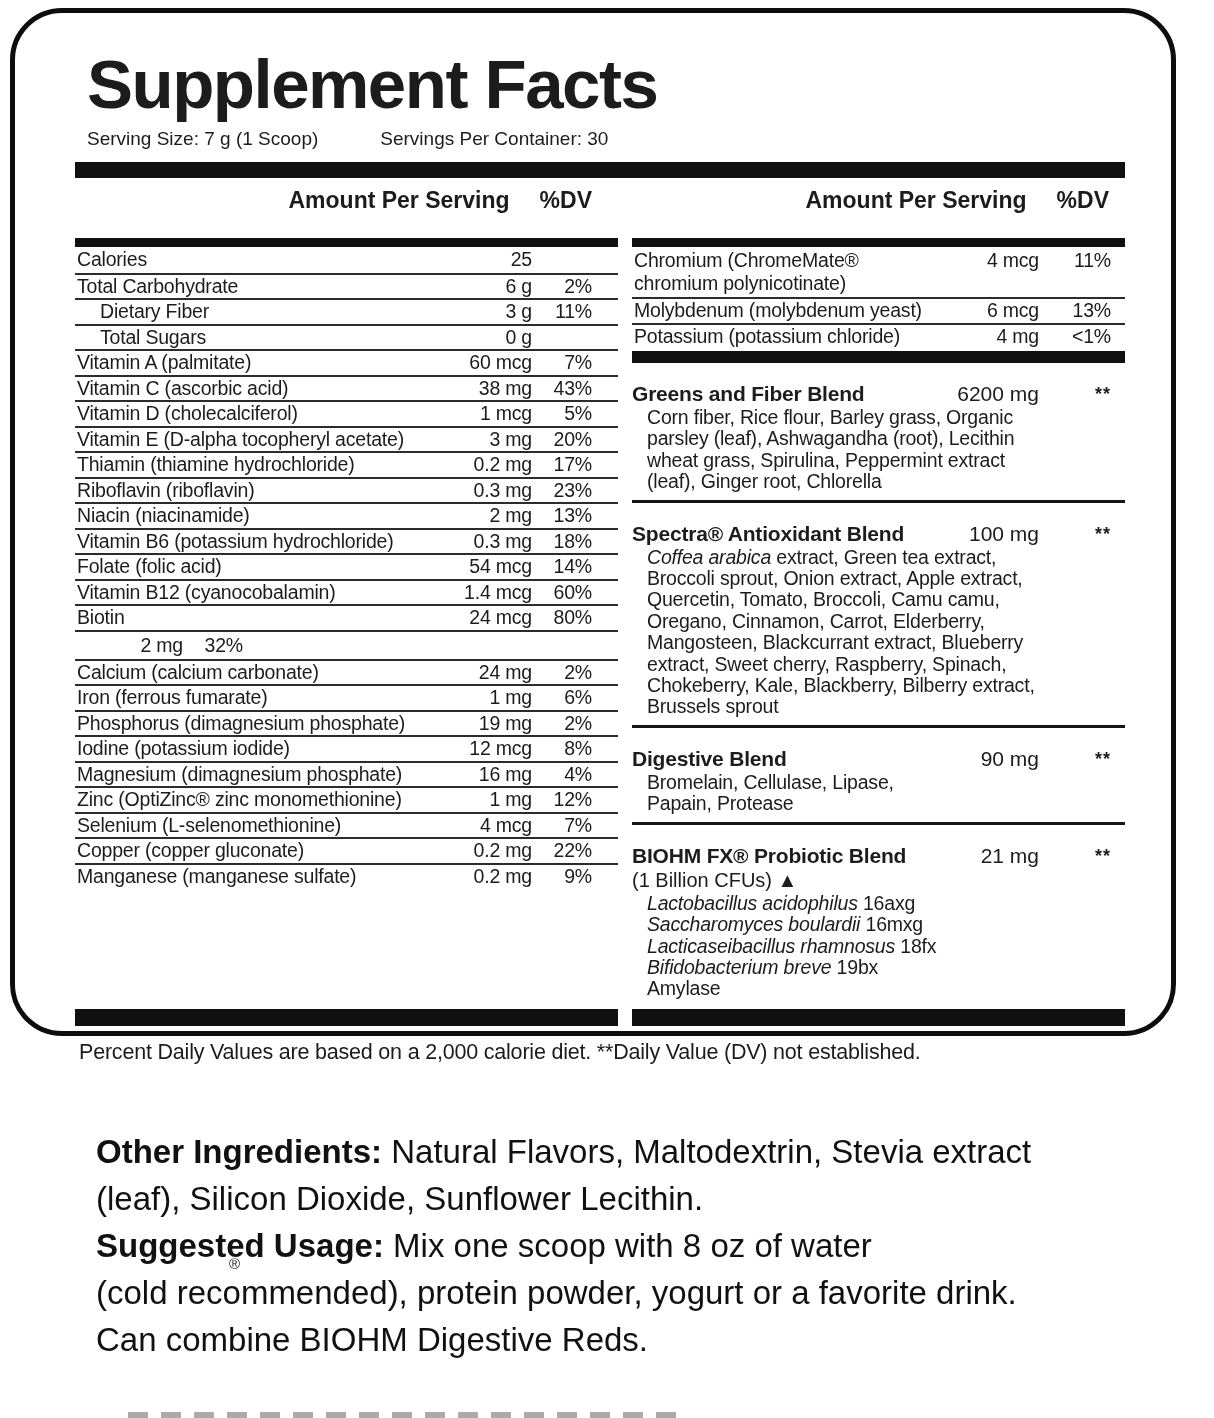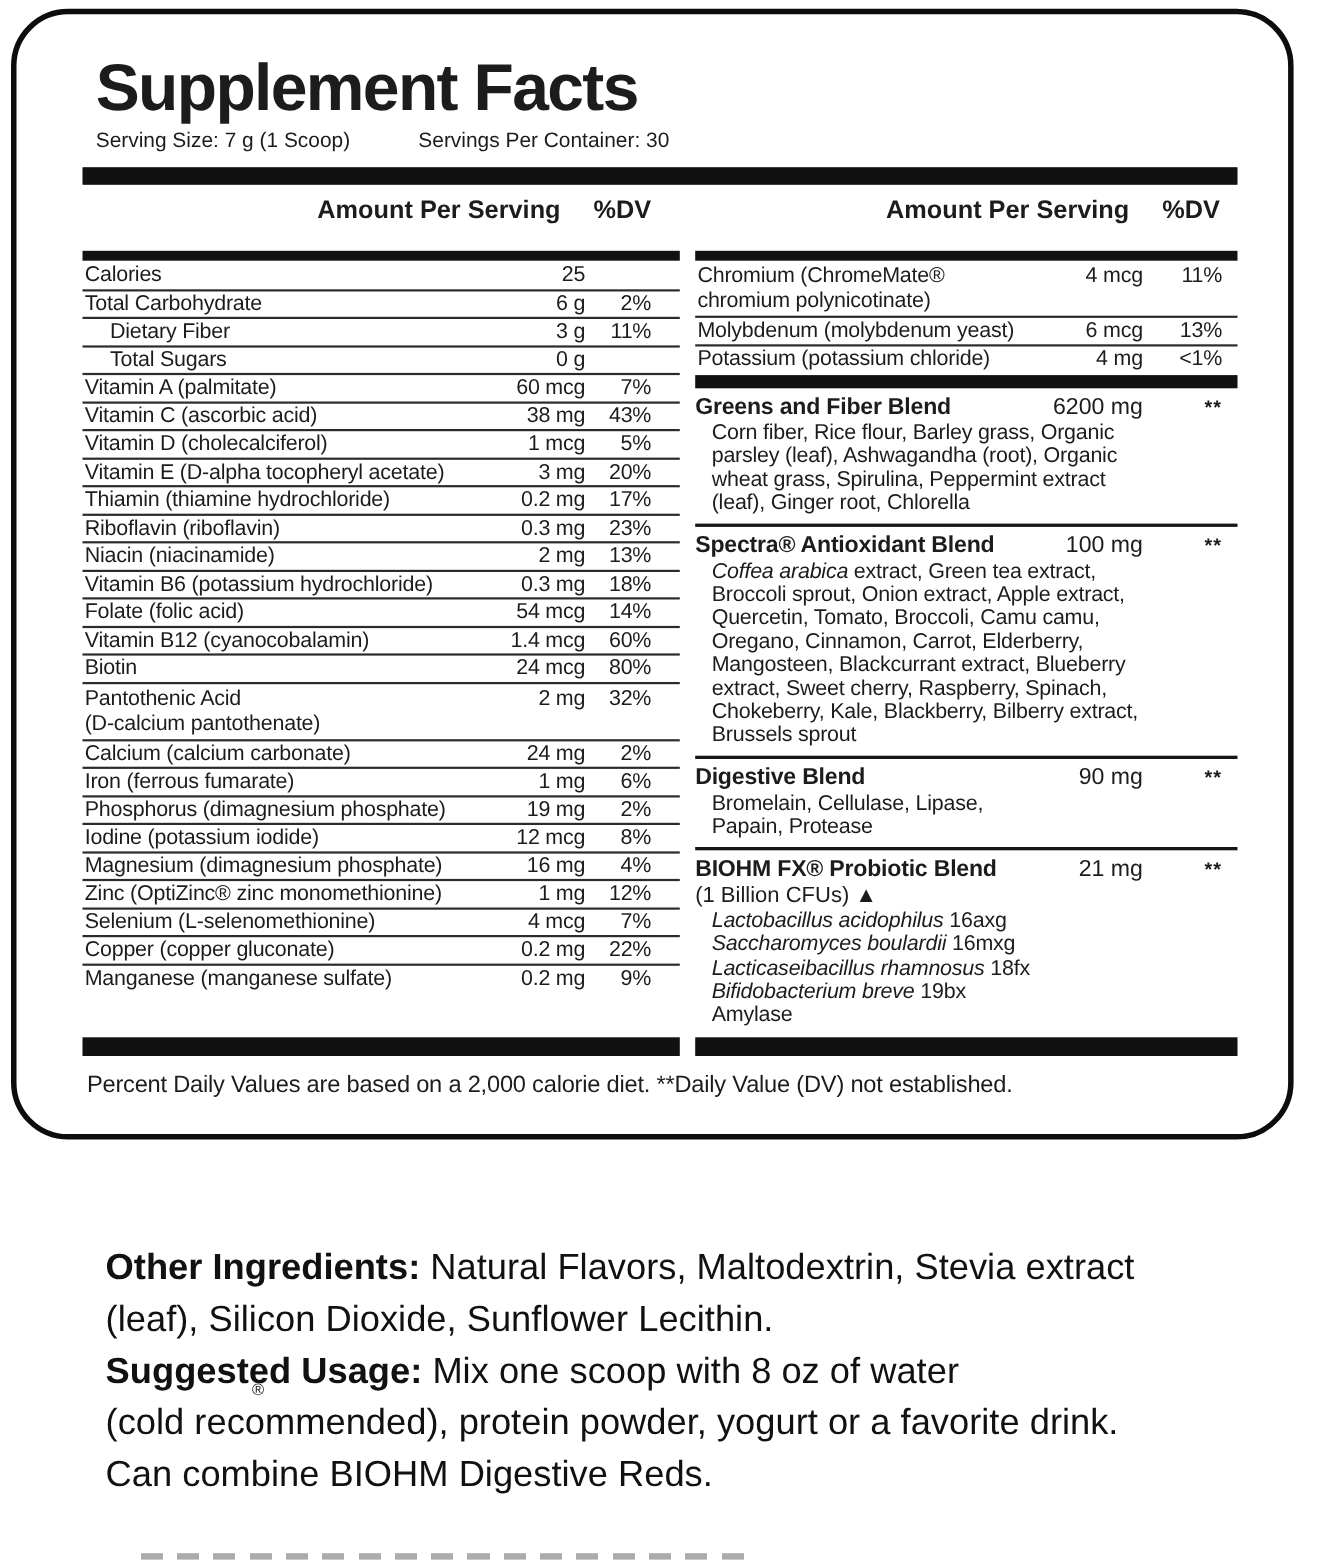--- a/index.html
+++ b/index.html
@@ -5,21 +5,21 @@
   html,body{margin:0;padding:0;}
   body{
     width:1214px;height:1418px;position:relative;background:#fff;
     font-family:"Liberation Sans",sans-serif;color:#1c1c1c;overflow:hidden;
   }
   .box{
     position:absolute;left:10px;top:8px;width:1166px;height:1028px;
     border:5px solid #0d0d0d;border-radius:52px;background:#fff;box-sizing:border-box;
   }
   .inner{padding:26px 46px 0 60px;}
-  .title{font-size:60px;font-weight:bold;letter-spacing:-1.5px;margin:6px 0 0 12px;}
+  .title{font-size:69px;font-weight:bold;letter-spacing:-1.5px;margin:6px 0 0 12px;}
   .serving{display:flex;gap:62px;font-size:19px;margin:4px 0 12px 12px;}
   .bar-full{height:16px;background:#111;}
   .cols{display:flex;gap:14px;align-items:stretch;}
   .col-left{width:543px;flex:none;}
   .col-right{flex:1;min-width:0;}
   .col-hdr{display:flex;justify-content:flex-end;align-items:baseline;gap:30px;
     font-weight:bold;font-size:23px;padding:9px 0 24px;}
   .col-hdr .hdr-dv{padding-right:26px;}
   .col-right .col-hdr .hdr-dv{padding-right:16px;}
   .hdr-bar{height:9px;background:#111;}
@@ -32,21 +32,21 @@
   .indent .nm{padding-left:25px;}
   .amt{width:108px;flex:none;text-align:right;white-space:nowrap;}
   .dv{width:60px;flex:none;text-align:right;padding-right:26px;white-space:nowrap;}
   .col-right .amt{width:100px;}
   .col-right .dv{width:72px;padding-right:14px;}
   .two{align-items:flex-start;padding:2px 0;}
   .two .nm span{display:block;}
   .two .amt,.two .dv{line-height:23px;}
   .bar-mid{height:12px;background:#111;margin:3px 0 0;}
   
-  .blend{padding:5px 0 7px;border-top:3px solid #161616;}
+  .blend{padding:19px 0 7px;border-top:3px solid #161616;}
   #right-blends .blend:first-child{border-top:none;}
   .blend-hdr{display:flex;align-items:flex-start;font-size:21px;line-height:24px;}
   .blend-name{flex:1;font-weight:bold;letter-spacing:-0.2px;}
   .b-amt{font-weight:normal;}
   .b-dv{font-weight:bold;font-size:18px;letter-spacing:1px;}
   .blend-sub{font-size:20px;line-height:24px;}
   .desc{padding:1px 6px 0 15px;font-size:19.5px;line-height:21.4px;letter-spacing:-0.2px;}
   .desc .it{font-style:italic;}
   .bars-bottom{display:flex;gap:14px;margin-top:2px;}
   .bars-bottom div{height:17px;background:#111;}
@@ -150,24 +150,20 @@
               <div class="nm"><span>Vitamin B12 (cyanocobalamin)</span></div>
               <div class="amt">1.4 mcg</div>
               <div class="dv">60%</div>
             </div>
             <div class="n-row">
               <div class="nm"><span>Biotin</span></div>
               <div class="amt">24 mcg</div>
               <div class="dv">80%</div>
             </div>
             <div class="n-row two">
-              <div class="nm">
-                <span>Pantothenic Acid</span>
-                <span class="nm2">(D-calcium pantothenate)</span>
-              </div>
               <div class="amt">2 mg</div>
               <div class="dv">32%</div>
             </div>
             <div class="n-row">
               <div class="nm"><span>Calcium (calcium carbonate)</span></div>
               <div class="amt">24 mg</div>
               <div class="dv">2%</div>
             </div>
             <div class="n-row">
               <div class="nm"><span>Iron (ferrous fumarate)</span></div>
@@ -240,21 +236,21 @@
         <div class="bar-mid"></div>
         <div id="right-blends">
             <div class="blend">
               <div class="blend-hdr">
                 <div class="blend-name">Greens and Fiber Blend</div>
                 <div class="amt b-amt">6200 mg</div>
                 <div class="dv b-dv">**</div>
               </div>
               <div class="desc">
                 <div class="desc-line"><span>Corn fiber, Rice flour, Barley grass, Organic</span></div>
-                <div class="desc-line"><span>parsley (leaf), Ashwagandha (root), Organic</span></div>
+                <div class="desc-line"><span>parsley (leaf), Ashwagandha (root), Lecithin</span></div>
                 <div class="desc-line"><span>wheat grass, Spirulina, Peppermint extract</span></div>
                 <div class="desc-line"><span>(leaf), Ginger root, Chlorella</span></div>
               </div>
             </div>
             <div class="blend">
               <div class="blend-hdr">
                 <div class="blend-name">Spectra® Antioxidant Blend</div>
                 <div class="amt b-amt">100 mg</div>
                 <div class="dv b-dv">**</div>
               </div>

